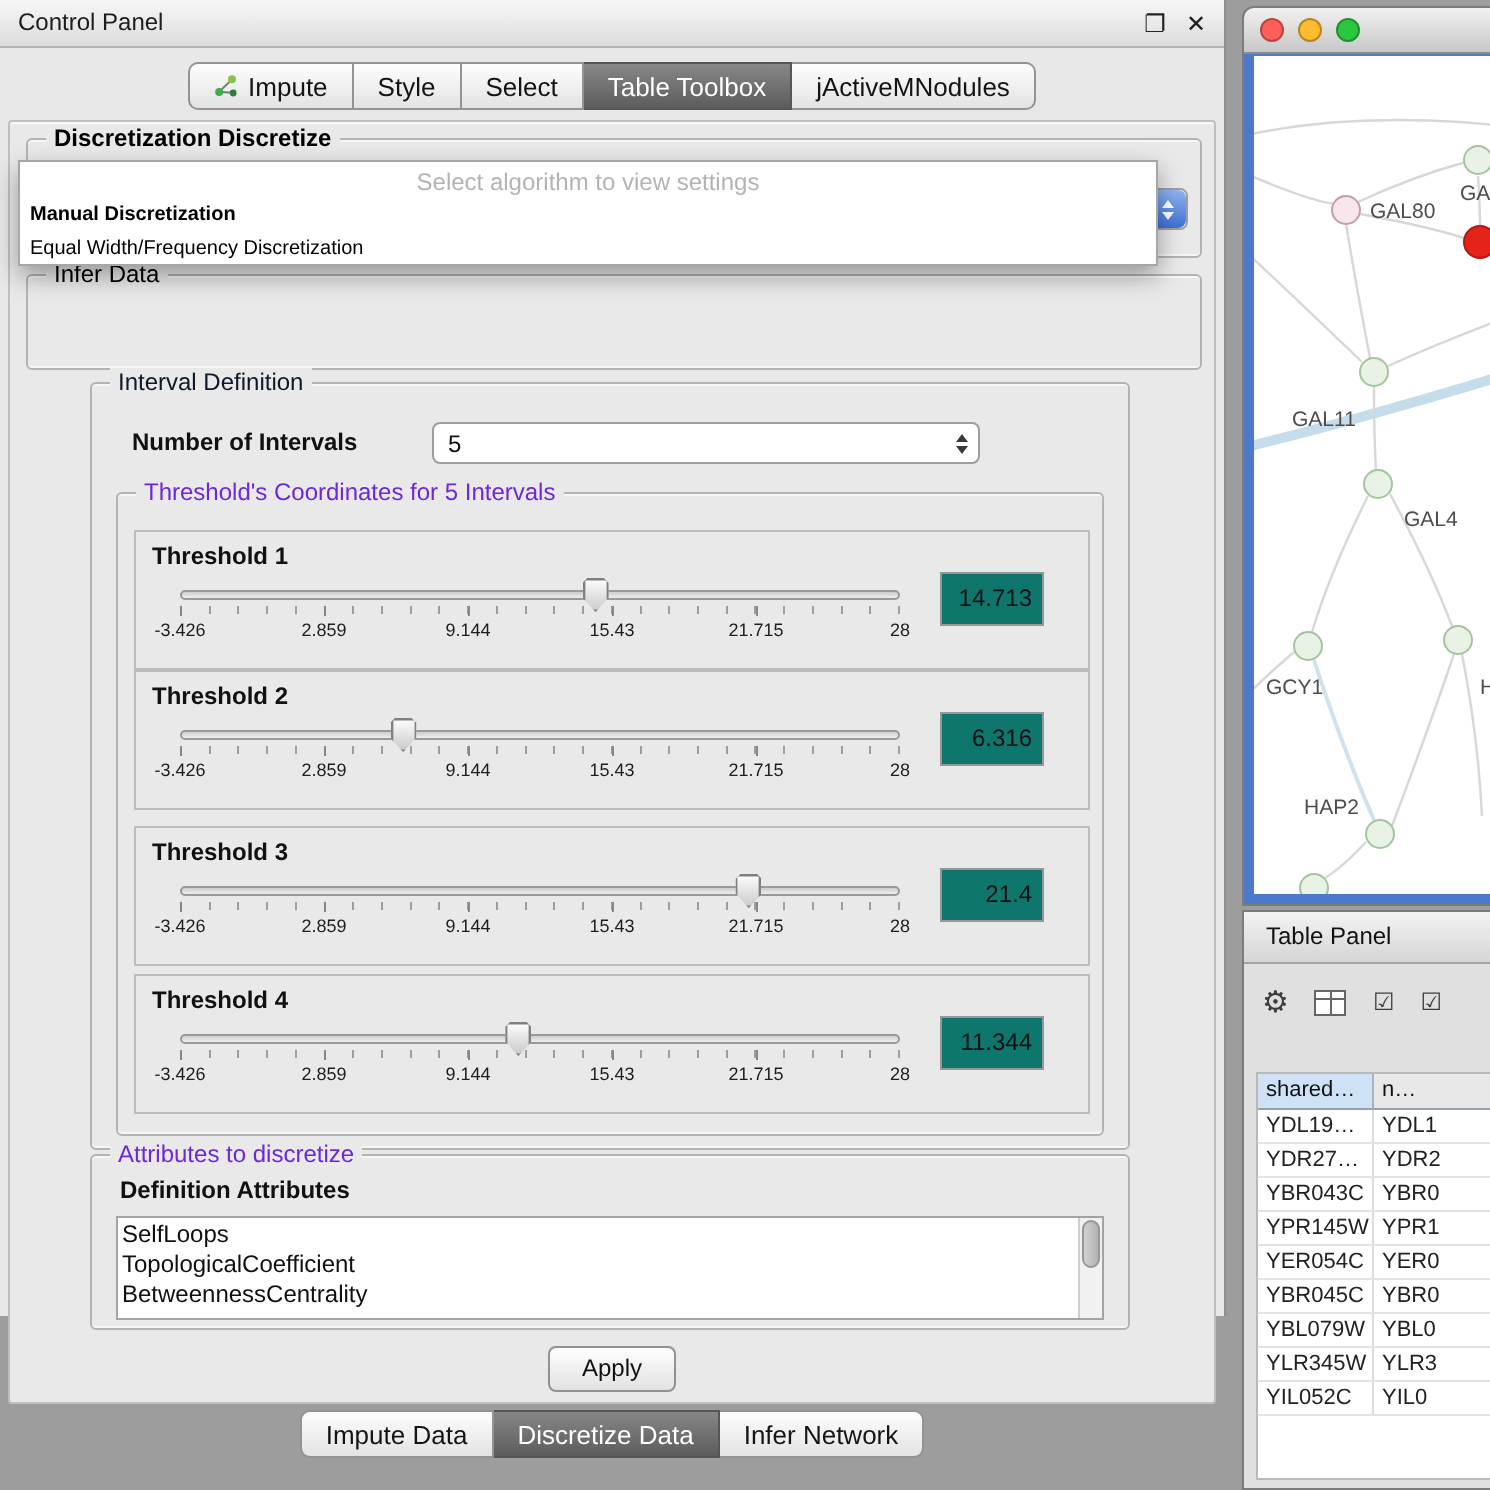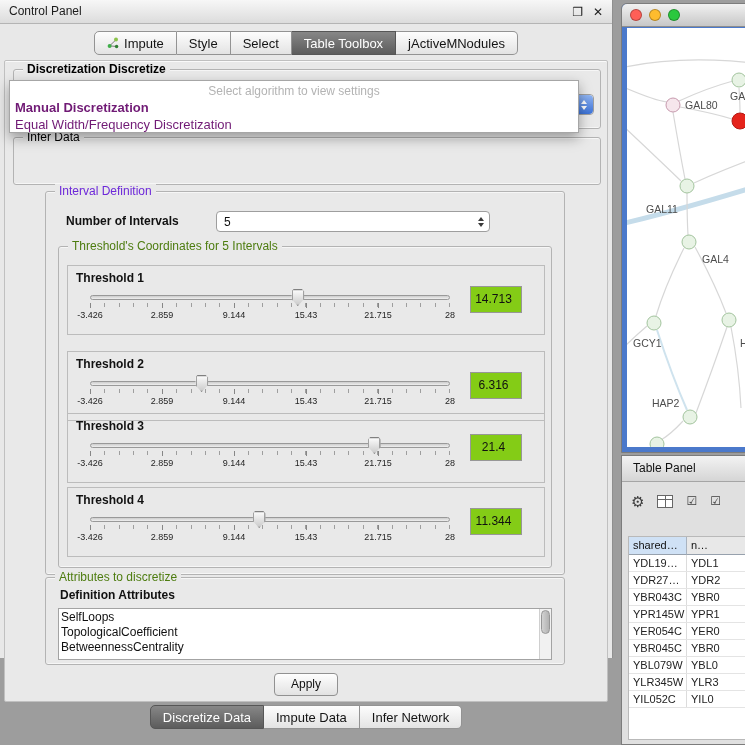--- a/index.html
+++ b/index.html
@@ -27,22 +27,22 @@
   .cp-tabs{position:absolute;top:31px;left:0;right:0;display:flex;justify-content:center}
   .cp-bottom-tabs{position:absolute;top:705px;left:0;right:0;display:flex;justify-content:center}
 
   .cp-main{position:absolute;left:4px;top:60px;width:604px;height:642px;background:#e9e9e9;
     border:1px solid #c0c0c0;box-shadow:inset 0 1px 0 #fafafa;border-radius:2px}
 
   .group{position:absolute;border:1px solid #b3b3b3;border-radius:3px;
     box-shadow:inset 0 1px 0 rgba(255,255,255,.6),inset 0 -1px 0 rgba(255,255,255,.6)}
   .group-title{position:absolute;top:-8px;left:9px;background:#e9e9e9;padding:0 4px;
     font-size:12px;line-height:14px;color:#000;white-space:nowrap}
-  .group-title.green{color:#6d28d9}
-  .group-title.blue{color:#4d7c0f}
+  .group-title.green{color:#0f172a}
+  .group-title.blue{color:#6d28d9}
   .group-title.bold{font-weight:bold}
 
   .combo{position:absolute;background:#fff;border:1px solid #9e9e9e;border-radius:4px;
     font-size:12px;display:flex;align-items:center;padding-left:7px;color:#101010}
   .combo .spacer{flex:1}
   .stepper{width:16px;height:100%;display:flex;flex-direction:column;align-items:center;
     justify-content:center;gap:2px}
   .tri-up{width:0;height:0;border-left:3.5px solid transparent;border-right:3.5px solid transparent;
     border-bottom:4px solid #3a3a3a}
   .tri-down{width:0;height:0;border-left:3.5px solid transparent;border-right:3.5px solid transparent;
@@ -50,41 +50,41 @@
   .blue-cap{width:19px;height:100%;border-radius:0 4px 4px 0;margin-left:auto;
     background:linear-gradient(#8fb4f2,#3c72d6);display:flex;flex-direction:column;
     align-items:center;justify-content:center;gap:2px;border-left:1px solid #7a97c9}
   .blue-cap .tri-up{border-bottom-color:#fff}
   .blue-cap .tri-down{border-top-color:#fff}
 
   
   .popup{position:absolute;left:9px;top:80px;width:570px;height:53px;background:#fff;
     border:1px solid #a6a6a6;box-shadow:0 5px 12px rgba(0,0,0,.35);z-index:30}
   .popup-hint{text-align:center;color:#b3b3b3;font-size:12px;line-height:16px;padding-top:2px}
-  .popup-item{font-size:13px;line-height:17px;padding-left:5px;color:#701a75}
+  .popup-item{font-size:10px;line-height:17px;padding-left:5px;color:#000000}
   .popup-item.bold{font-weight:bold}
 
   
   .threshold-panel{position:absolute;left:8px;width:478px;height:70px;border:1px solid #bcbcbc}
   .th-label{position:absolute;left:8px;top:5px;font-size:12px;font-weight:bold}
   .slider{position:absolute;left:22px;top:25px;width:360px;height:34px}
   .track{position:absolute;left:0;top:4px;width:100%;height:5px;
     background:linear-gradient(#cdcdcd,#efefef);border:1px solid #999;border-radius:3px}
   .ticks{position:absolute;left:0;top:12px;width:100%;height:5px;
     background-image:repeating-linear-gradient(90deg,#868686 0 1px,transparent 1px 72px),
       repeating-linear-gradient(90deg,#9e9e9e 0 1px,transparent 1px 14.36px);
     background-size:calc(100% + 1px) 5px,calc(100% + 1px) 4px;background-repeat:no-repeat}
   .scale-labels{position:absolute;left:0;top:19px;width:100%;height:11px;font-size:9px;color:#1e1e1e}
   .scale-labels span{position:absolute;transform:translateX(-50%);white-space:nowrap}
   .thumb{position:absolute;top:-2px;width:13px;height:17px;transform:translateX(-50%);
     background:linear-gradient(#ffffff,#c7c7c7);
     clip-path:polygon(18% 0,82% 0,100% 14%,100% 58%,50% 100%,0 58%,0 14%);
     box-shadow:inset 0 0 0 1.2px #808080}
-  .th-value{position:absolute;left:402px;top:20px;width:52px;height:27px;background:#84cc16;
-    border:1px solid #979797;font-size:12px;line-height:25px;text-align:center;padding-right:5px}
+  .th-value{position:absolute;left:402px;top:20px;width:52px;height:27px;background:#0f766e;
+    border:1px solid #979797;font-size:12px;line-height:25px;text-align:right;padding-right:5px}
 
   
   .list{position:absolute;background:#fff;border:1px solid #a3a3a3;overflow:hidden}
   .list-inner{position:absolute;left:0;top:1px;right:13px;bottom:0;overflow:hidden}
   .list-item{font-size:12px;line-height:15px;padding-left:2px;color:#101010;white-space:nowrap}
   .vscroll{position:absolute;right:0;top:0;bottom:0;width:12px;background:#f1f1f1;
     border-left:1px solid #cfcfcf}
   .vthumb{position:absolute;left:1px;right:1px;top:1px;height:24px;
     background:linear-gradient(90deg,#d2d2d2,#b2b2b2);border:1px solid #969696;border-radius:5px}
 
@@ -212,21 +212,21 @@
                 <span style="left: 40%;">9.144</span>
                 <span style="left: 60%;">15.43</span>
                 <span style="left: 80%;">21.715</span>
                 <span style="left: 100%;">28</span>
               </div>
             <div class="thumb" style="left: 57.7197%;"></div>
           </div>
           <div class="th-value">14.713</div>
         </div>
 
-        <div class="threshold-panel" style="top:104px">
+        <div class="threshold-panel" style="top:88px">
           <div class="th-label">Threshold 2</div>
           <div class="slider">
             <div class="track"></div>
             <div class="ticks"></div>
             <div class="scale-labels">
                 <span style="left: 0%;">-3.426</span>
                 <span style="left: 20%;">2.859</span>
                 <span style="left: 40%;">9.144</span>
                 <span style="left: 60%;">15.43</span>
                 <span style="left: 80%;">21.715</span>
@@ -293,25 +293,25 @@
     <div class="apply-btn">Apply</div>
   </div>
 
   <div class="popup">
     <div class="popup-hint">Select algorithm to view settings</div>
     <div class="popup-item bold">Manual Discretization</div>
     <div class="popup-item">Equal Width/Frequency Discretization</div>
   </div>
 
   <div class="cp-bottom-tabs seg">
+    <div class="tabbtn">
+      <span>Impute Data</span>
+    </div>
     <div class="tabbtn sel">
       <span>Discretize Data</span>
-    </div>
-    <div class="tabbtn">
-      <span>Impute Data</span>
     </div>
     <div class="tabbtn">
       <span>Infer Network</span>
     </div>
   </div>
 </div>
 
 <div id="network-window">
   <div class="mac-titlebar">
     <span class="light red"></span>

